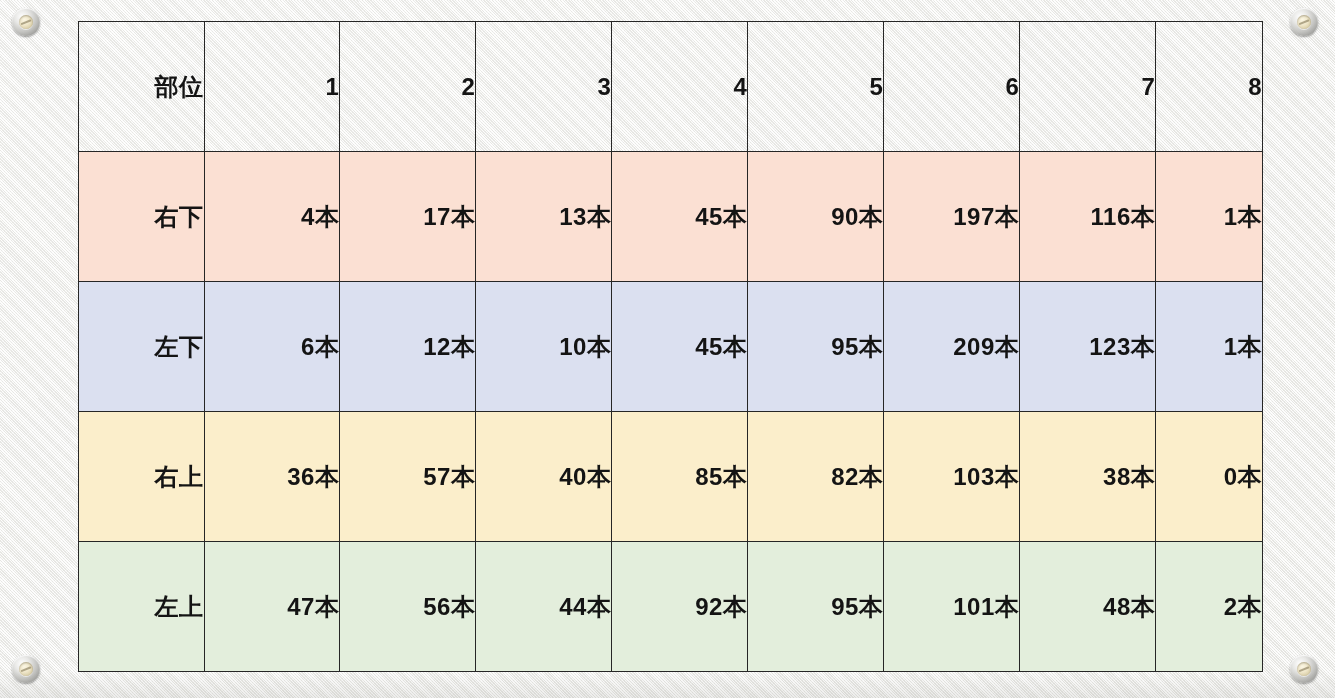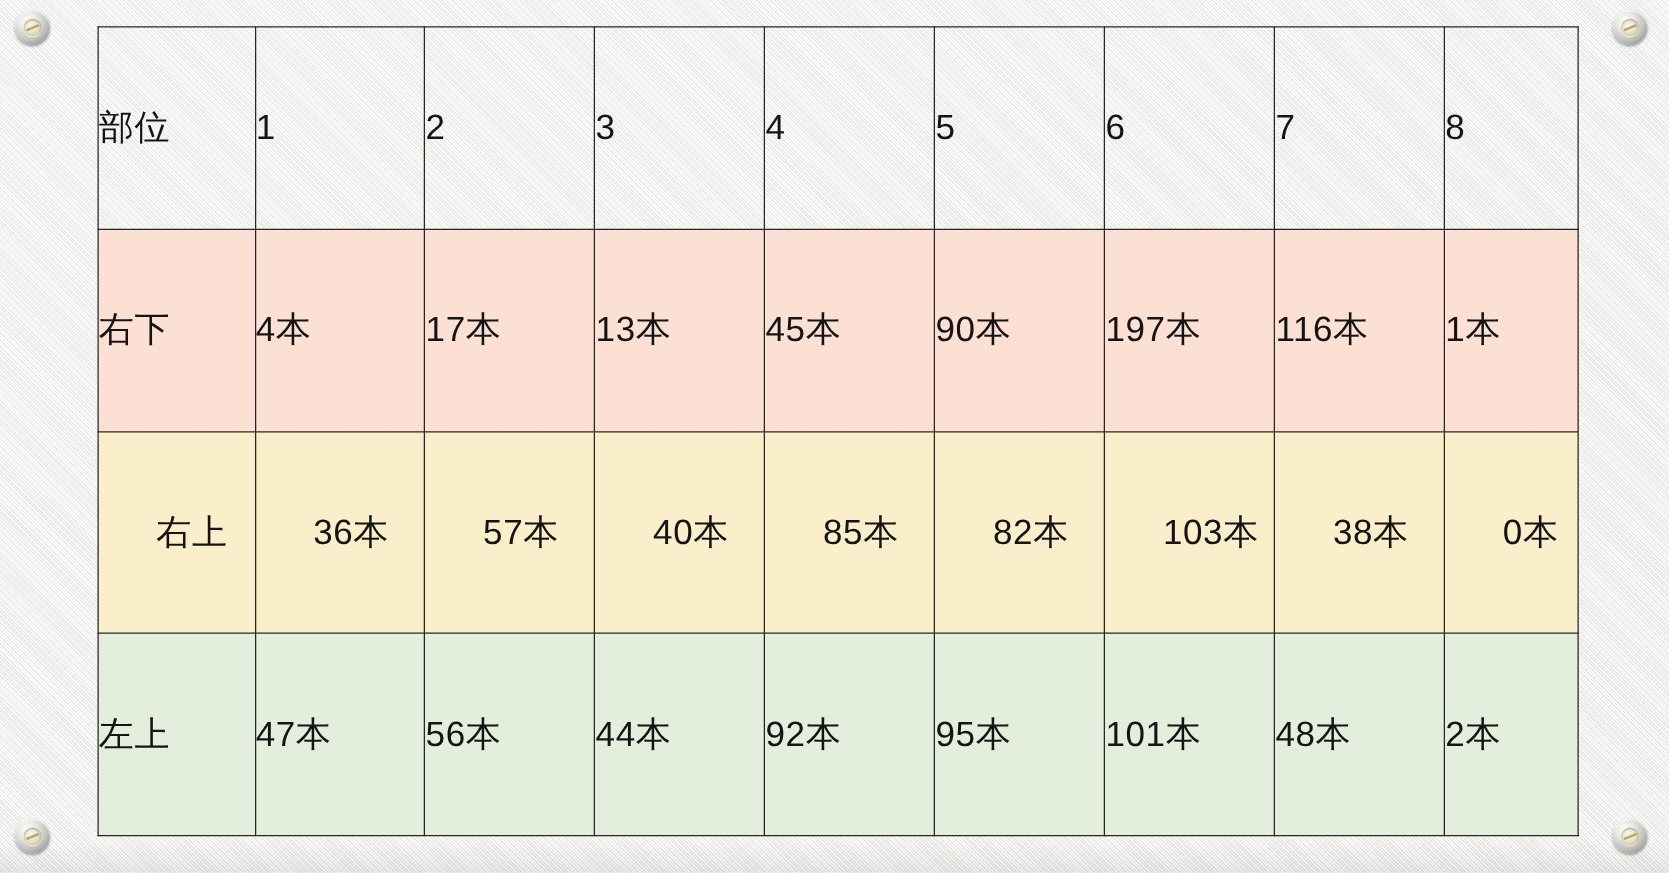--- a/index.html
+++ b/index.html
@@ -93,25 +93,25 @@
     height: 648px;
   }
   table.data-table {
     border-collapse: collapse;
     table-layout: fixed;
     width: 1185px;
     height: 648px;
   }
   table.data-table td {
     border: 1.6px solid #262626;
-    text-align: left;
+    text-align: right;
     vertical-align: middle;
-    font-size: 28px;
+    font-size: 24px;
     color: #141414;
-    font-weight: 400;
+    font-weight: 700;
     letter-spacing: 0.5px;
     padding: 0;
   }
   
   col.c-label { width: 120px; }
   col.c-n     { width: 130px; }
   col.c-n8    { width: 102px; }
 
   
   tr.row-header td { background: transparent; }
@@ -180,20 +180,31 @@
           <td>4本</td>
           <td>17本</td>
           <td>13本</td>
           <td>45本</td>
           <td>90本</td>
           <td>197本</td>
           <td>116本</td>
           <td>1本</td>
         </tr>
 
+        <tr class="row-1">
+          <td>左下</td>
+          <td>6本</td>
+          <td>12本</td>
+          <td>10本</td>
+          <td>45本</td>
+          <td>95本</td>
+          <td>209本</td>
+          <td>123本</td>
+          <td>1本</td>
+        </tr>
 
         <tr class="row-2">
           <td>右上</td>
           <td>36本</td>
           <td>57本</td>
           <td>40本</td>
           <td>85本</td>
           <td>82本</td>
           <td>103本</td>
           <td>38本</td>

